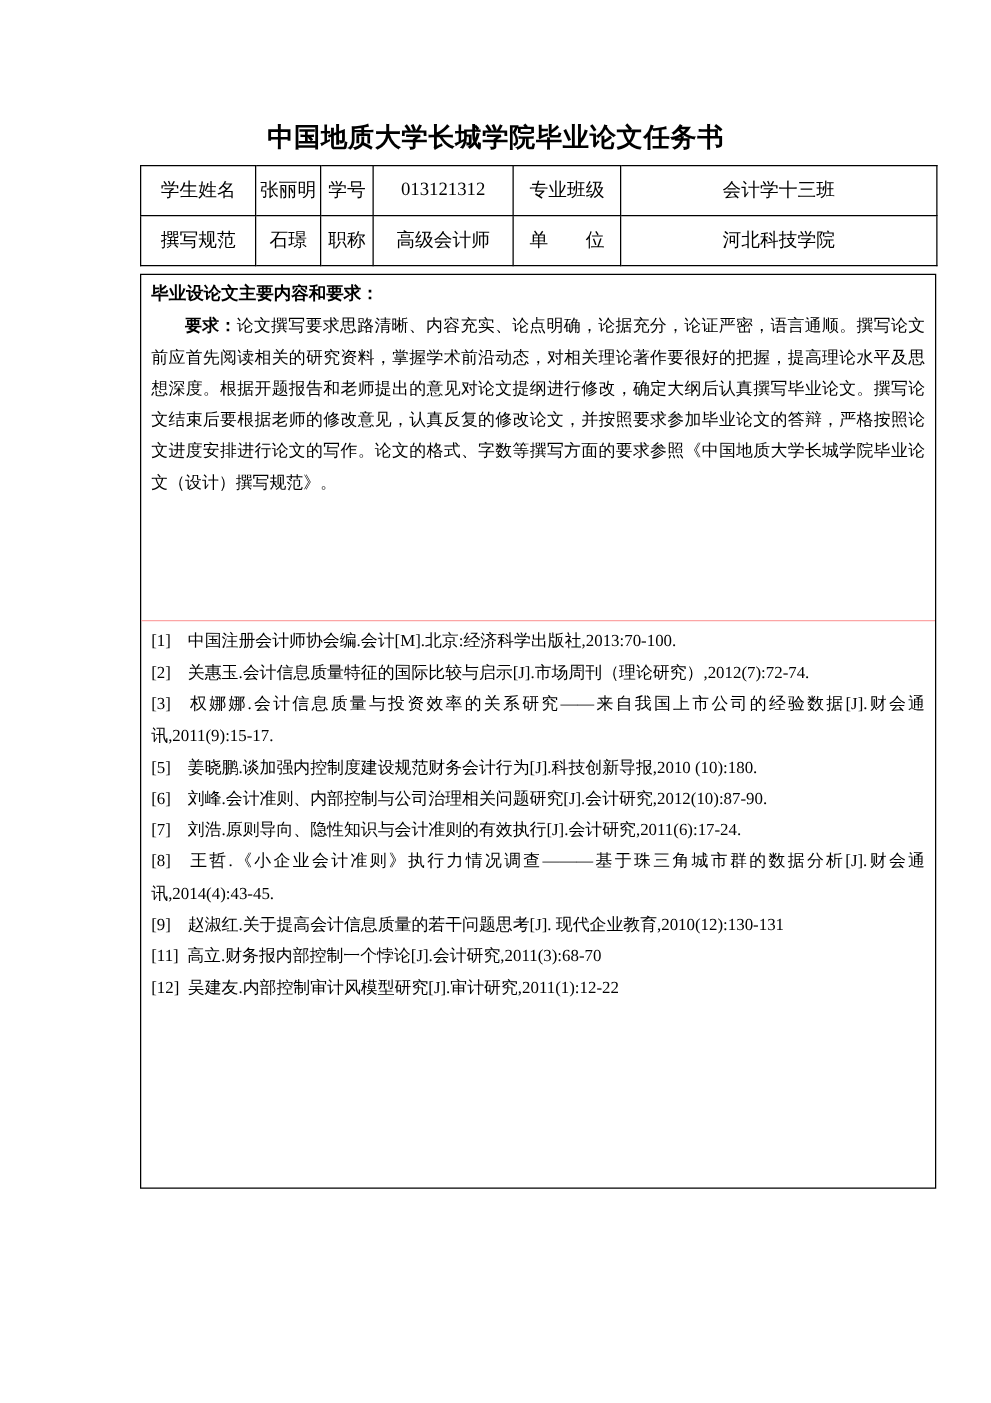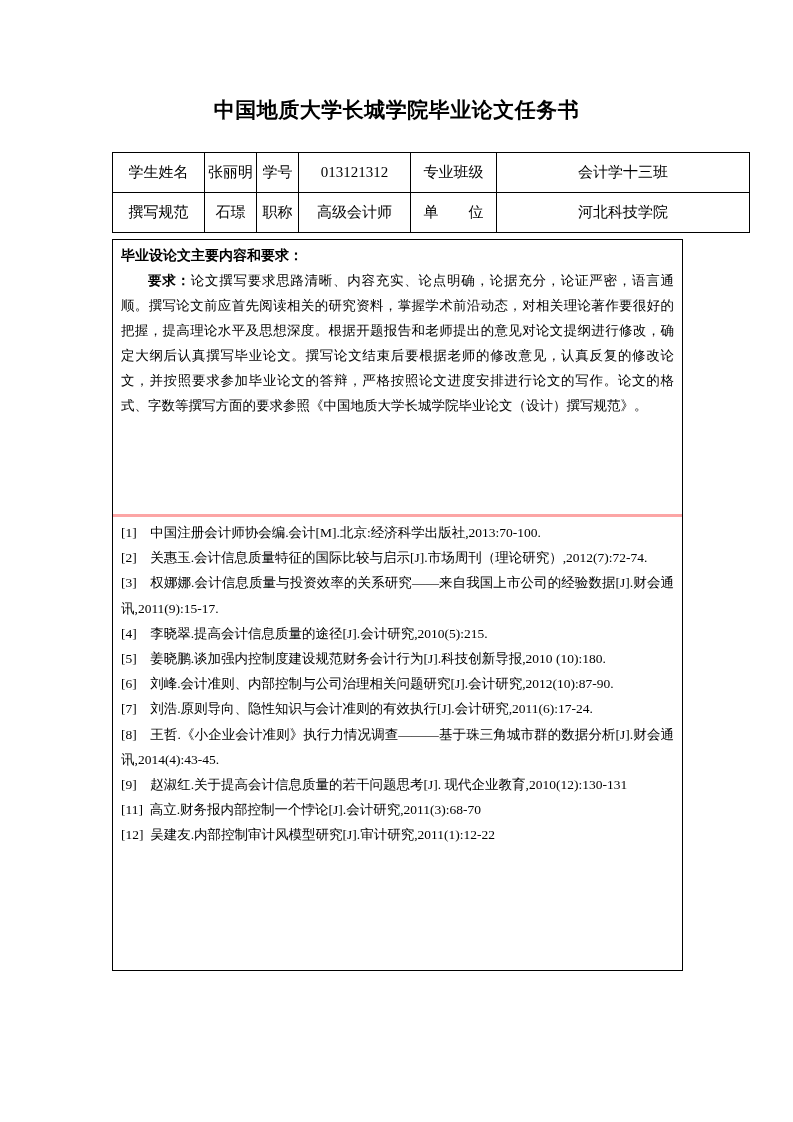--- a/index.html
+++ b/index.html
@@ -5,34 +5,34 @@
   html,body { margin:0; padding:0; }
   body {
     width:793px; height:1122px; background:#ffffff; color:#000;
     font-family:"Liberation Serif","DejaVu Serif",serif;
     overflow:hidden;
   }
   .title {
     margin:0; padding-top:96px; text-align:center;
     font-size:21px; font-weight:700; letter-spacing:0.5px;
   }
-  .content { width:571px; margin:28px 0 0 112px; }
+  .content { width:637px; margin:8px 0 0 112px; }
 
   table.info-table {
     border-collapse:collapse; width:637px; table-layout:fixed;
     font-size:15px;
   }
   .info-table td {
     border:1px solid #000; text-align:center; vertical-align:middle;
     height:39px; padding:0 2px; overflow:hidden; white-space:nowrap;
   }
 
   .main-box { border:1px solid #000; margin-top:6px; background:#fff; }
   .sec { box-sizing:border-box; padding:3px 8px 0 8px; font-size:13.5px; }
-  .sec1 { height:277px; border-bottom:3px solid #fca5a5; line-height:25px; }
+  .sec1 { height:277px; border-bottom:1px solid #fca5a5; line-height:25px; }
   .box-heading { margin:0; font-weight:700; font-size:14px; line-height:25px; }
   .para { margin:0; text-indent:2em; text-align:justify; text-justify:inter-ideograph; }
   .para b { font-weight:700; }
   .sec2 { height:453px; line-height:25.2px; }
   .refs-heading { margin:0; }
   .ref { margin:0; text-align:justify; text-justify:inter-ideograph; }
 </style>
 </head>
 <body>
 
@@ -75,21 +75,20 @@
 
       <div class="sec sec1">
         <p class="box-heading">毕业设论文主要内容和要求：</p>
         <p class="para"><b>要求：</b><span>论文撰写要求思路清晰、内容充实、论点明确，论据充分，论证严密，语言通顺。撰写论文前应首先阅读相关的研究资料，掌握学术前沿动态，对相关理论著作要很好的把握，提高理论水平及思想深度。根据开题报告和老师提出的意见对论文提纲进行修改，确定大纲后认真撰写毕业论文。撰写论文结束后要根据老师的修改意见，认真反复的修改论文，并按照要求参加毕业论文的答辩，严格按照论文进度安排进行论文的写作。论文的格式、字数等撰写方面的要求参照《中国地质大学长城学院毕业论文（设计）撰写规范》。</span></p>
       </div>
 
       <div class="sec sec2">
         <p class="ref">[1]  中国注册会计师协会编.会计[M].北京:经济科学出版社,2013:70-100.</p>
         <p class="ref">[2]  关惠玉.会计信息质量特征的国际比较与启示[J].市场周刊（理论研究）,2012(7):72-74.</p>
         <p class="ref">[3]  权娜娜.会计信息质量与投资效率的关系研究——来自我国上市公司的经验数据[J].财会通讯,2011(9):15-17.</p>
-        <p class="ref">[4]  李晓翠.提高会计信息质量的途径[J].会计研究,2010(5):215.</p>
         <p class="ref">[5]  姜晓鹏.谈加强内控制度建设规范财务会计行为[J].科技创新导报,2010 (10):180.</p>
         <p class="ref">[6]  刘峰.会计准则、内部控制与公司治理相关问题研究[J].会计研究,2012(10):87-90.</p>
         <p class="ref">[7]  刘浩.原则导向、隐性知识与会计准则的有效执行[J].会计研究,2011(6):17-24.</p>
         <p class="ref">[8]  王哲.《小企业会计准则》执行力情况调查———基于珠三角城市群的数据分析[J].财会通讯,2014(4):43-45.</p>
         <p class="ref">[9]  赵淑红.关于提高会计信息质量的若干问题思考[J]. 现代企业教育,2010(12):130-131</p>
         <p class="ref">[11] 高立.财务报内部控制一个悖论[J].会计研究,2011(3):68-70</p>
         <p class="ref">[12] 吴建友.内部控制审计风模型研究[J].审计研究,2011(1):12-22</p>
       </div>
 
     </div>

